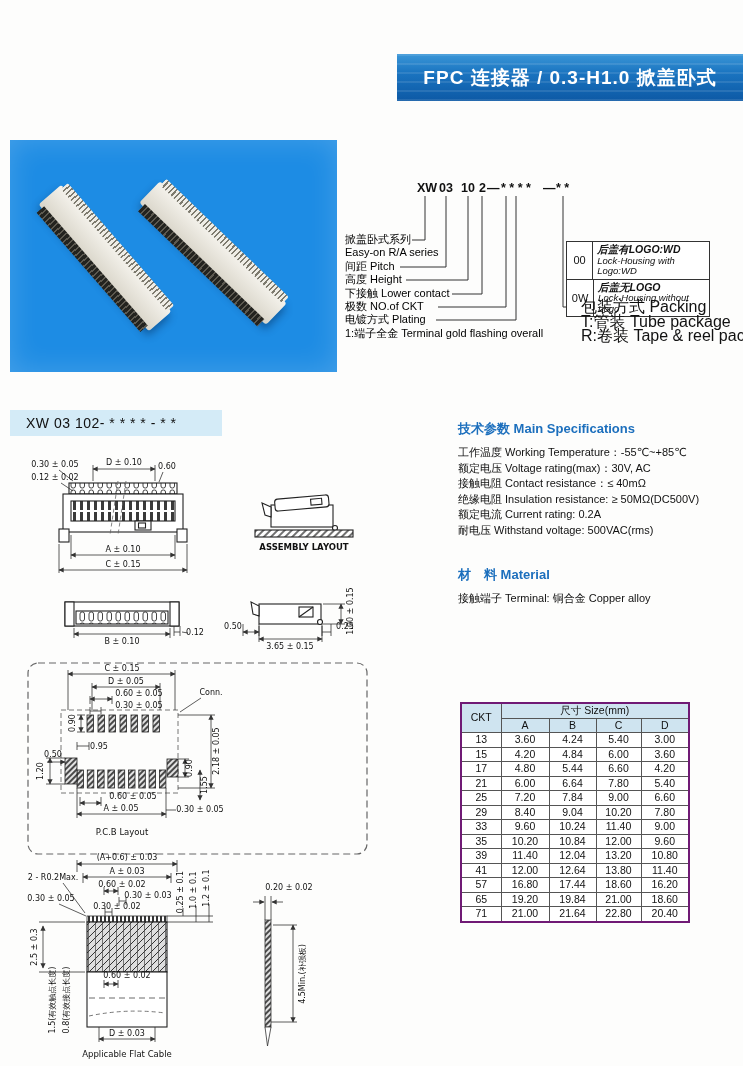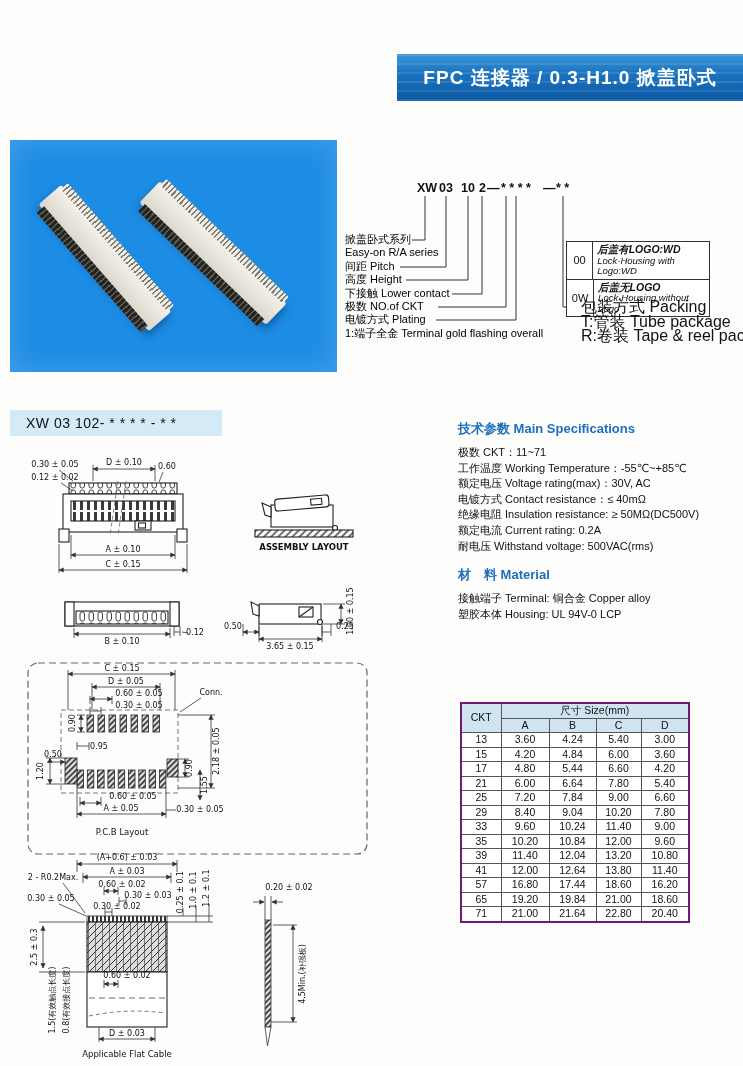--- a/index.html
+++ b/index.html
@@ -161,35 +161,33 @@
       <div>包装方式 Packing</div>
       <div>T:管装 Tube package</div>
       <div>R:卷装 Tape &amp; reel package</div>
     </div>
 
   <div class="pn-bar">XW 03 102- * * * * - * *</div>
 
   <div class="sec" style="top:420px">
     <h3 class="sec-heading">技术参数 Main Specifications</h3>
     <div class="sec-lines">
-        <div>极数 CKT：11~71</div>
         <div>工作温度 Working Temperature：-55℃~+85℃</div>
         <div>额定电压 Voltage rating(max)：30V, AC</div>
-        <div>电镀方式 Contact resistance：≤ 40mΩ</div>
+        <div>接触电阻 Contact resistance：≤ 40mΩ</div>
         <div>绝缘电阻 Insulation resistance: ≥ 50MΩ(DC500V)</div>
         <div>额定电流 Current rating: 0.2A</div>
         <div>耐电压 Withstand voltage: 500VAC(rms)</div>
       </div>
   </div>
 
   <div class="sec" style="top:566px">
     <h3 class="sec-heading">材　料 Material</h3>
     <div class="sec-lines">
         <div>接触端子 Terminal: 铜合金 Copper alloy</div>
-        <div>塑胶本体 Housing: UL 94V-0 LCP</div>
       </div>
   </div>
 
   <table class="size-table">
     <colgroup>
         <col style="width:40px">
         <col style="width:48px">
         <col style="width:47px">
         <col style="width:45px">
         <col style="width:48px">

